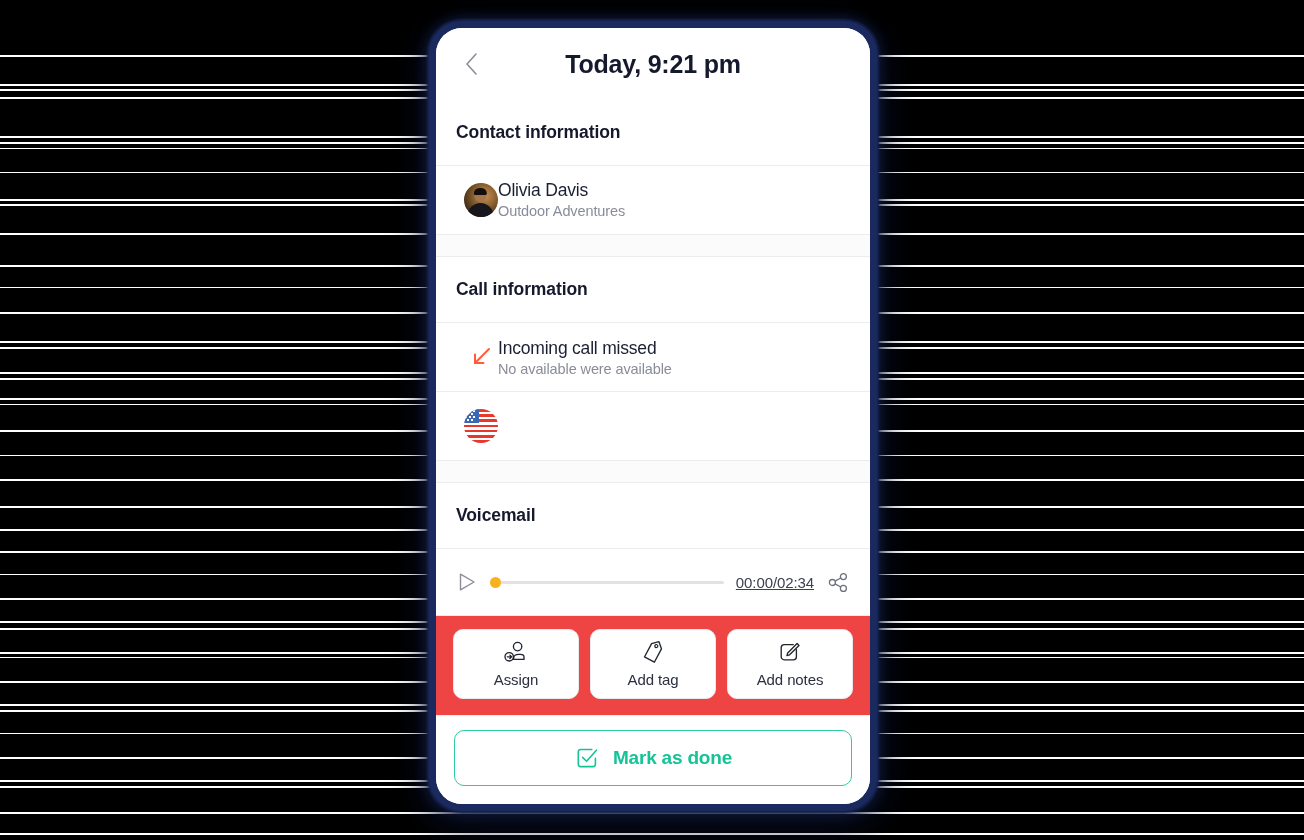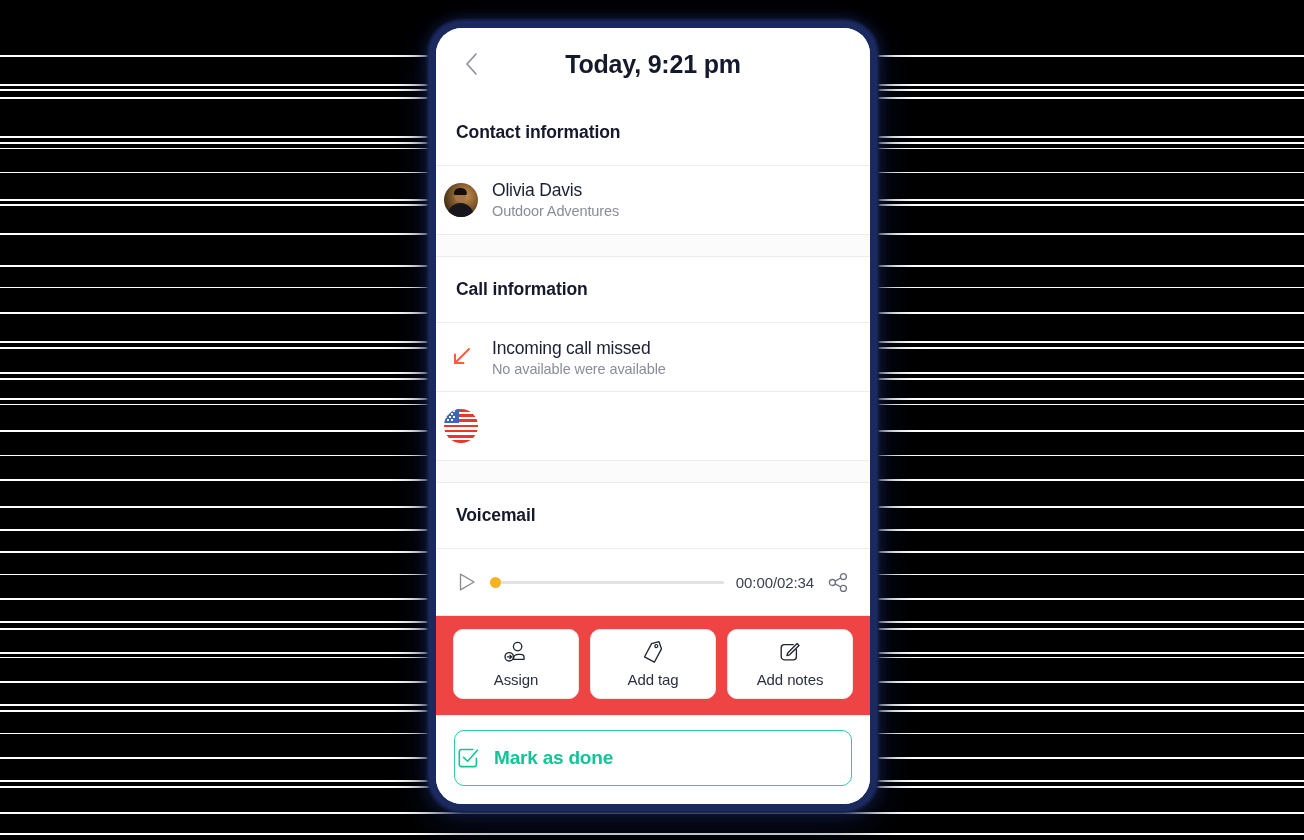--- a/index.html
+++ b/index.html
@@ -100,22 +100,21 @@
     width: 100%;
   }
   .gap-block {
     background: #fbfbfc;
     width: 100%;
   }
 
   .row {
     display: flex;
     align-items: center;
-    padding: 13px 8px;
-    gap: 14px;
+    padding: 13px 28px;
     background: #fff;
     min-height: 68px;
   }
   .row-icon {
     flex: 0 0 auto;
     width: 34px;
     height: 34px;
     display: flex;
     align-items: center;
     justify-content: center;
@@ -245,20 +244,21 @@
     left: 0;
     width: 11px; height: 11px;
     border-radius: 50%;
     background: #f6b221;
   }
   #time-label {
     flex: 0 0 auto;
     font-size: 15px;
     color: #3c4050;
     letter-spacing: -0.1px;
+    text-decoration: underline;
   }
   #share-button {
     width: 24px; height: 24px;
     flex: 0 0 auto;
     display: flex; align-items: center; justify-content: center;
     cursor: pointer;
   }
 
   
   #actions-row {
@@ -294,20 +294,21 @@
     border-top: 1px solid #f1f1f3;
   }
   #mark-done-button {
     width: 100%;
     height: 56px;
     border: 1.6px solid #2ecaa0;
     border-radius: 10px;
     background: #fff;
     display: flex;
     align-items: center;
+    justify-content: center;
     gap: 13px;
     cursor: pointer;
   }
   #mark-done-label {
     font-size: 19px;
     font-weight: bold;
     color: #14c396;
     letter-spacing: -0.2px;
   }
 </style>

